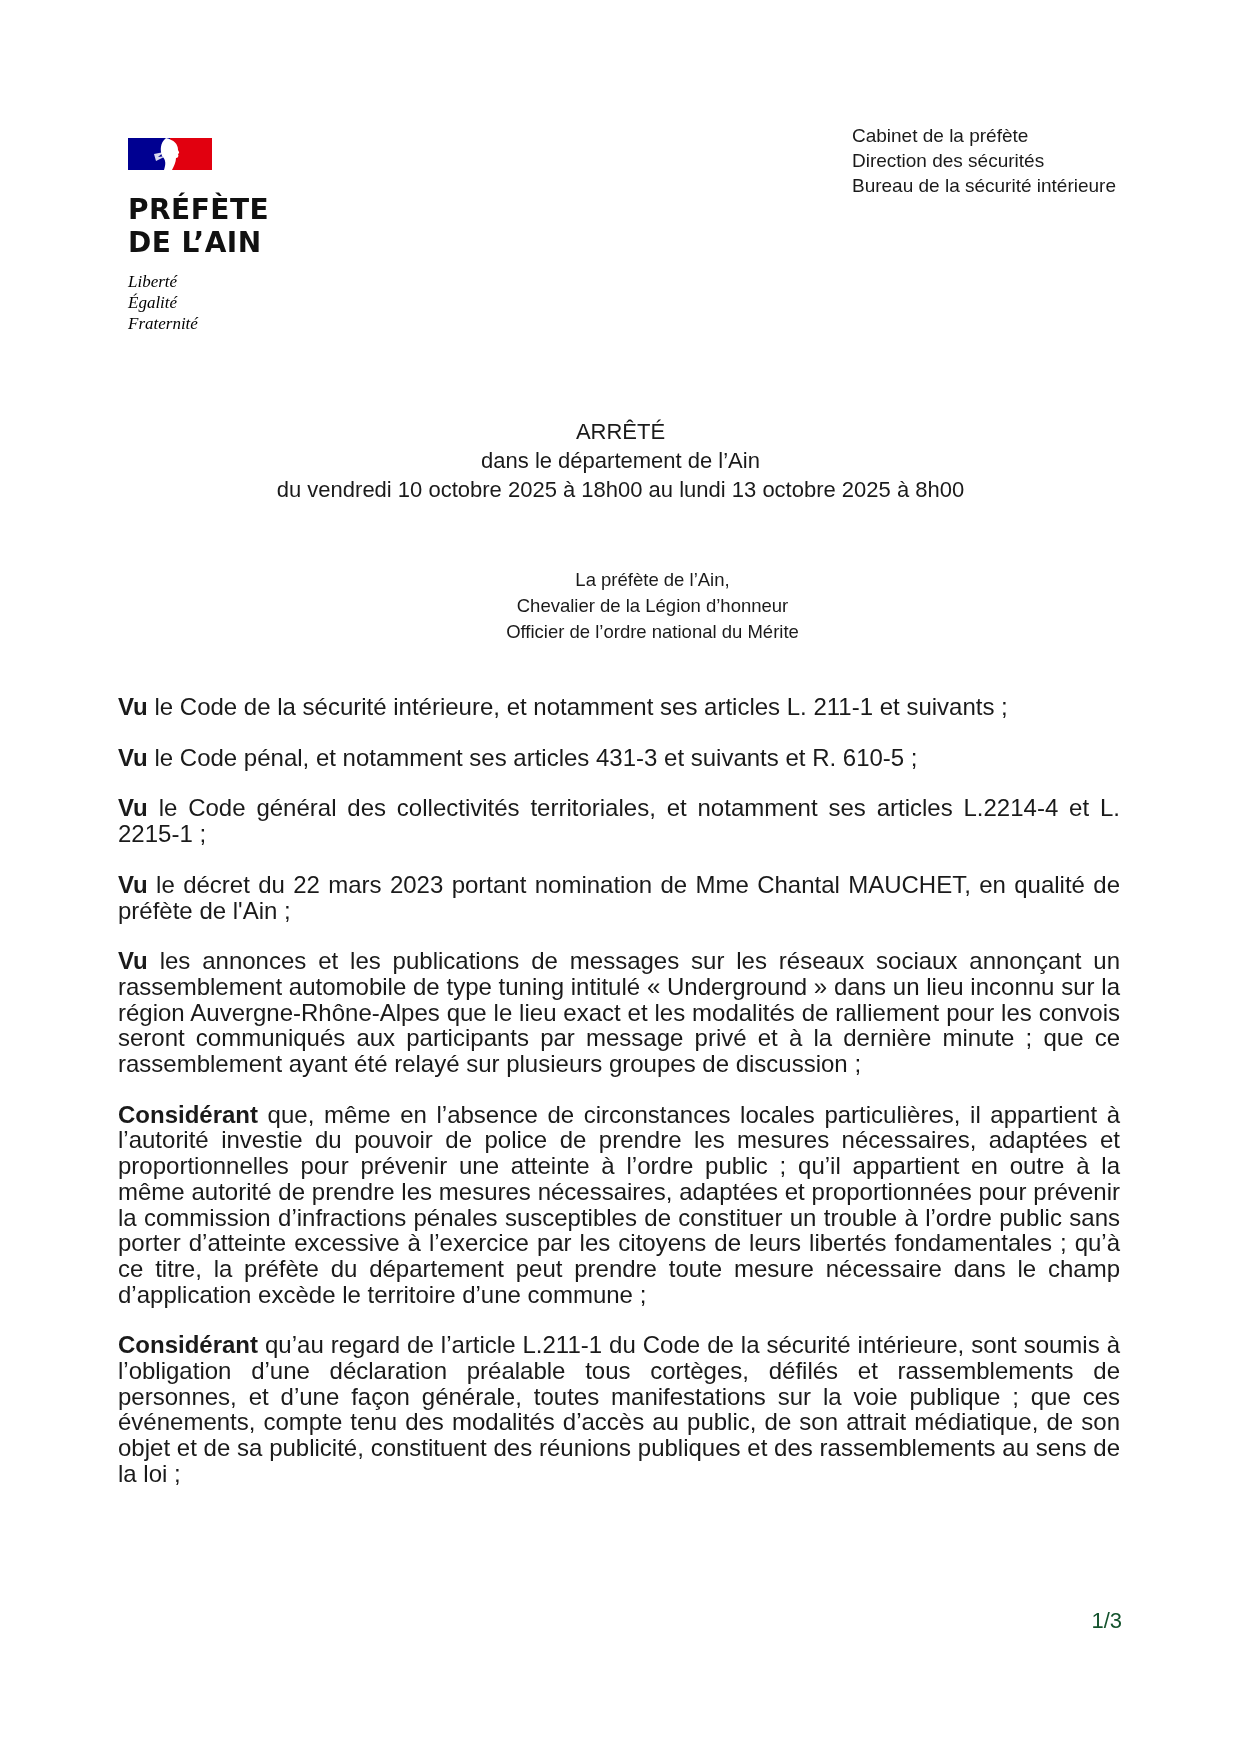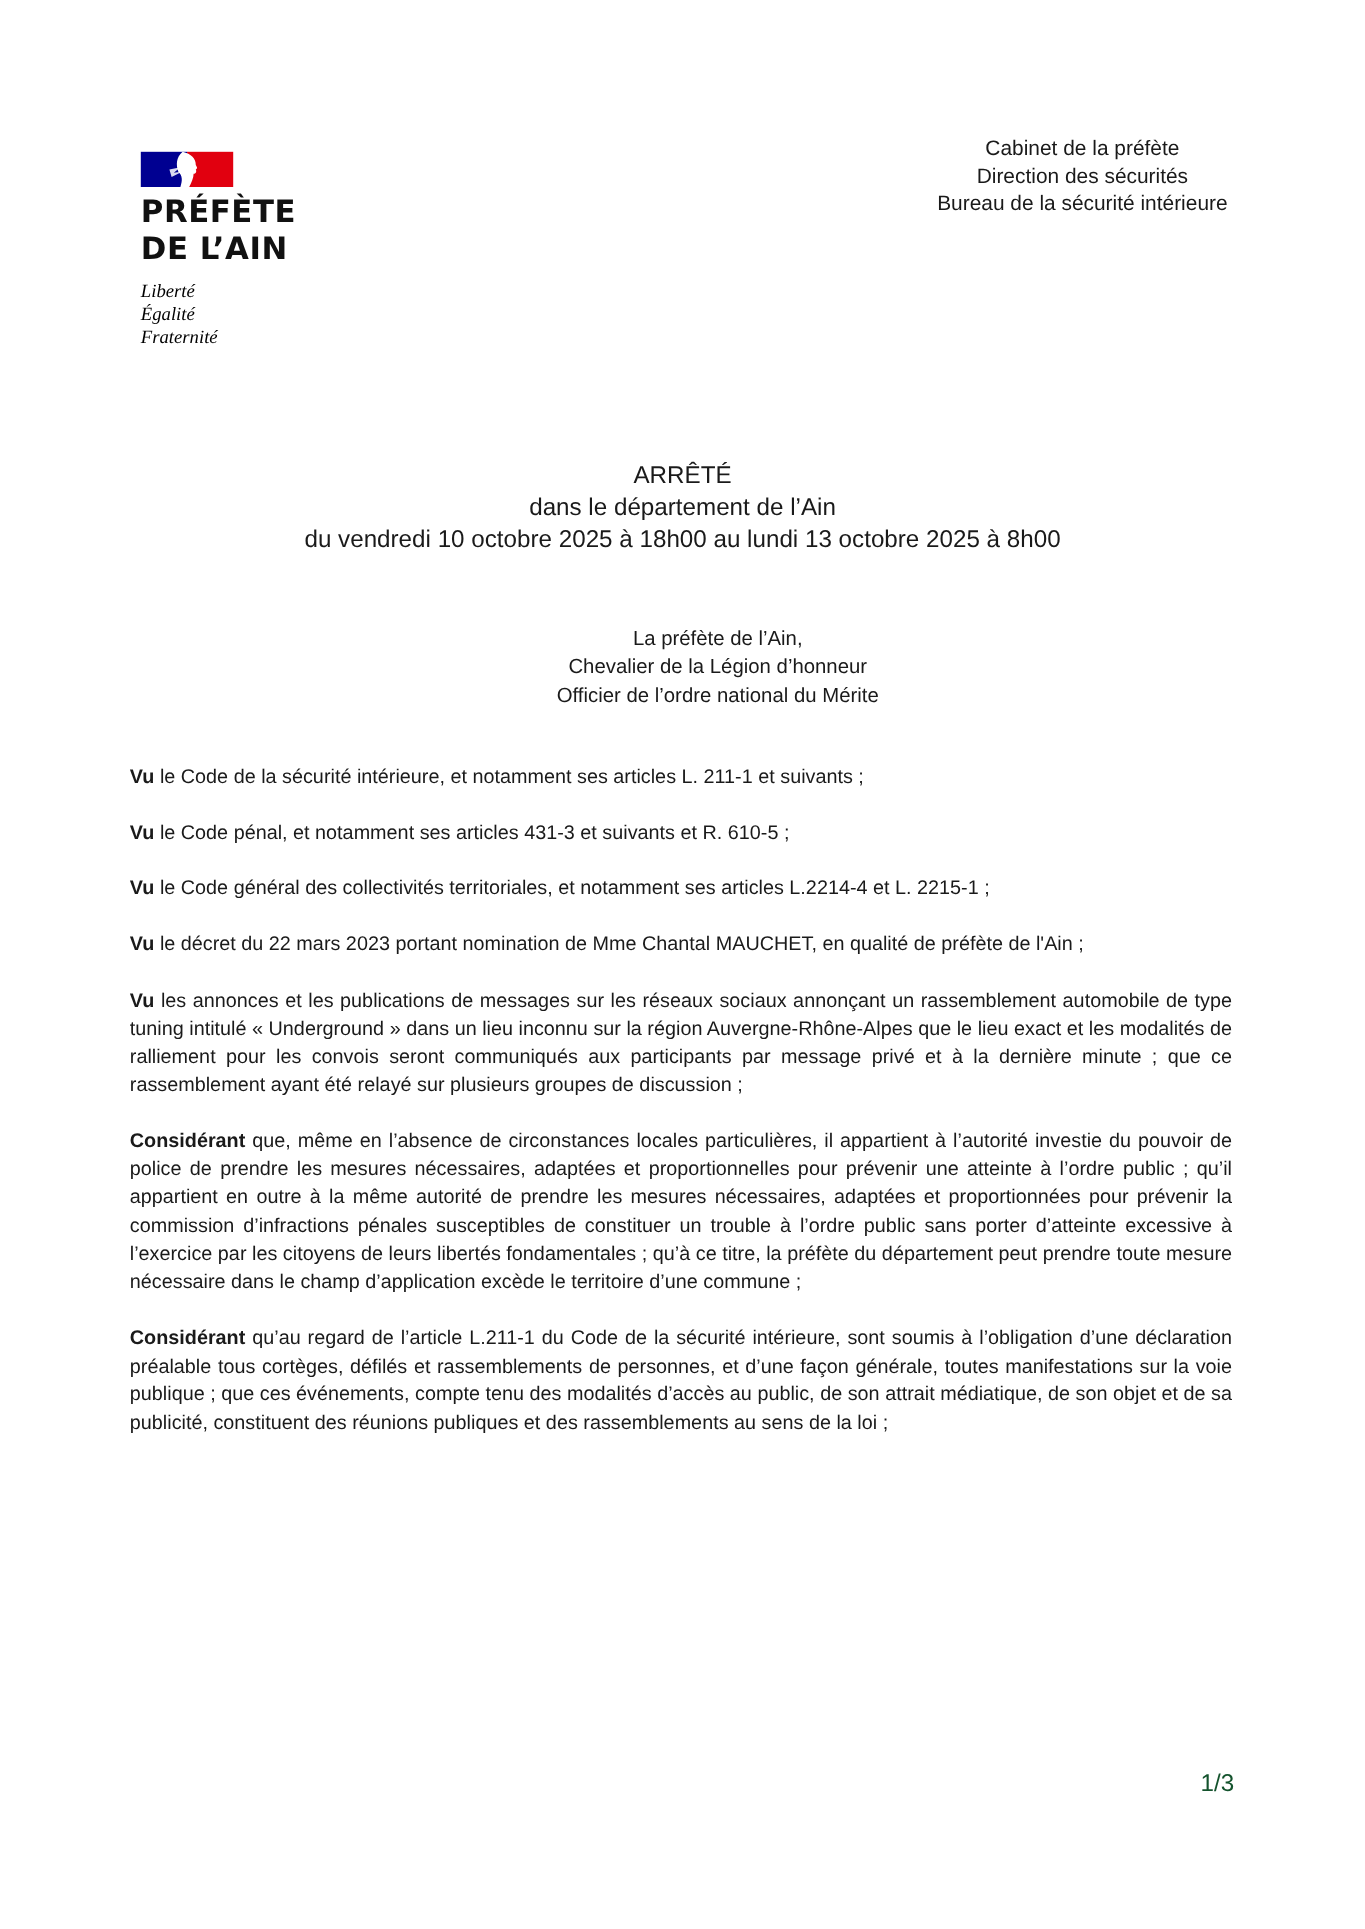--- a/index.html
+++ b/index.html
@@ -4,32 +4,32 @@
 <style>
   html, body { margin: 0; padding: 0; background: #ffffff; }
   body { width: 1241px; height: 1754px; position: relative; overflow: hidden;
          font-family: "Liberation Sans", sans-serif; color: #1a1a1a; }
   .logo { position: absolute; left: 128px; top: 138px; width: 150px; }
   .flag { position: relative; width: 84px; height: 32px; display: flex; }
   .flag .blue { width: 42px; height: 32px; background: #000091; }
   .flag .red { width: 42px; height: 32px; background: #e1000f; }
   .flag .marianne { position: absolute; left: 24px; top: 0; width: 36px; height: 32px; }
   .logo-title { font-family: "DejaVu Sans", sans-serif; font-weight: bold; font-size: 28px;
-                line-height: 33px; margin-top: 6px; color: #111; letter-spacing: 0.5px; }
+                line-height: 33px; margin-top: 23px; color: #111; letter-spacing: 0.5px; }
   .motto { font-family: "Liberation Serif", serif; font-style: italic; font-size: 17px;
            line-height: 21px; margin-top: 12px; color: #000000; }
-  .service { position: absolute; right: 125px; top: 123px; text-align: center;
+  .service { position: absolute; right: 125px; top: 123px; text-align: left;
              font-size: 19px; line-height: 25px; color: #1a1a1a; }
   .title-block { position: absolute; left: 0; width: 1241px; top: 417px; text-align: center;
                  font-weight: normal; font-size: 22px; line-height: 29px; }
   .title-block div { font-family: "Liberation Sans Narrow", "Liberation Sans", sans-serif; }
   .authority { position: absolute; left: 0; width: 1241px; top: 567px; text-align: center;
                font-size: 18.5px; line-height: 26px; padding-left: 32px; }
   .body { position: absolute; left: 118px; width: 1002px; top: 694px;
-          font-size: 18px; line-height: 25.7px; text-align: justify; }
+          font-size: 24px; line-height: 25.7px; text-align: justify; }
   .body p { margin: 0 0 25px 0; }
   .body b { font-weight: bold; }
   .page-num { position: absolute; right: 119px; top: 1608px; font-size: 22px; color: #14532d; }
 </style>
 </head>
 <body>
 
 <div class="logo">
   <div class="flag">
     <div class="blue"></div>

